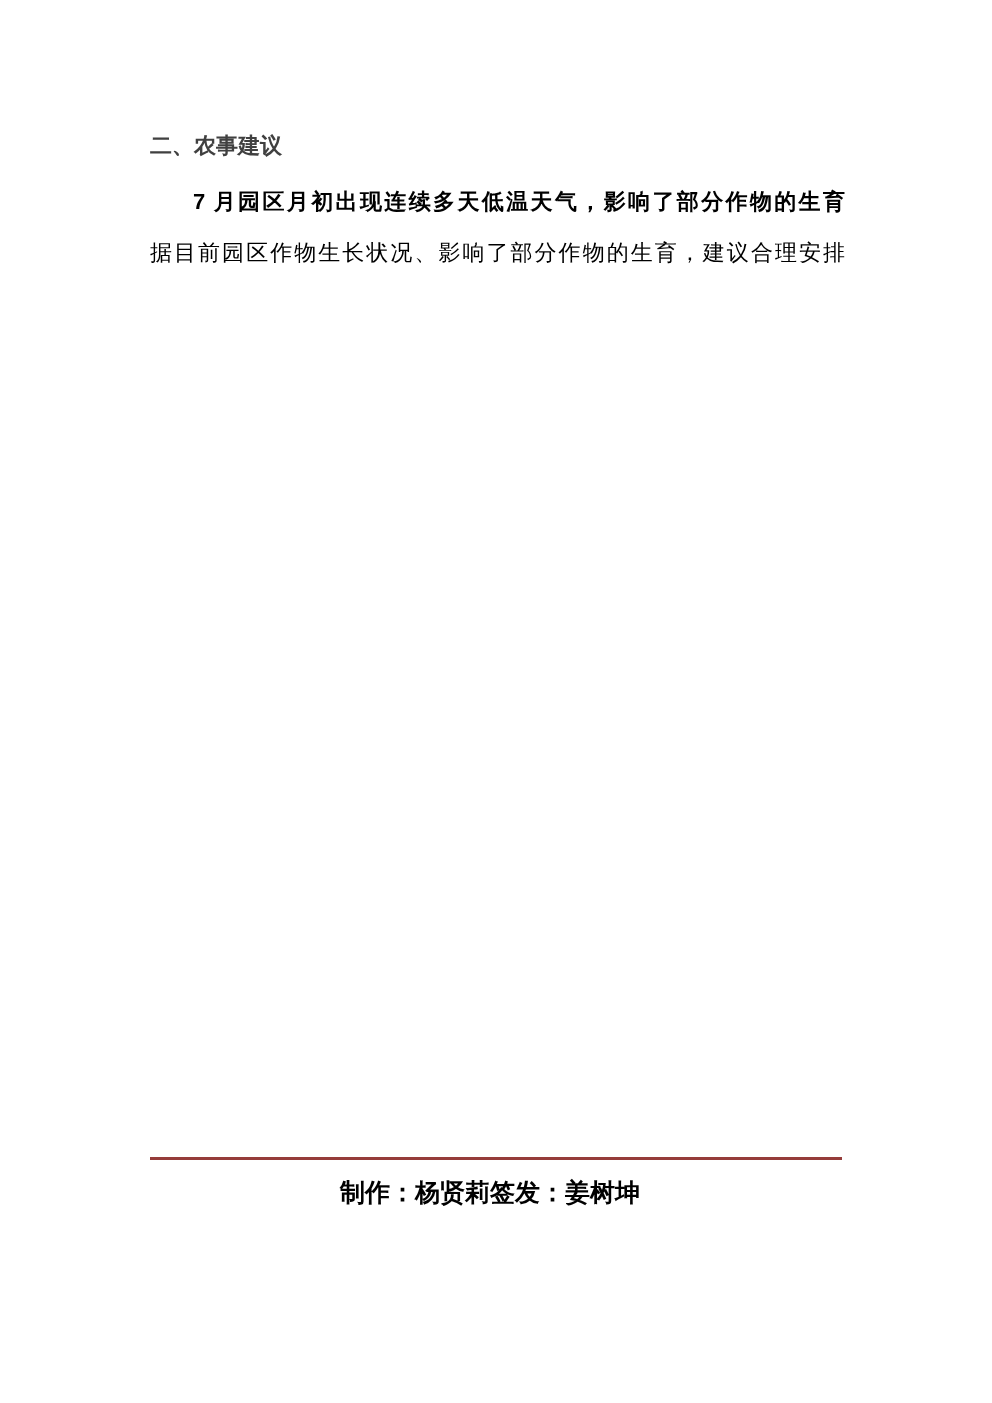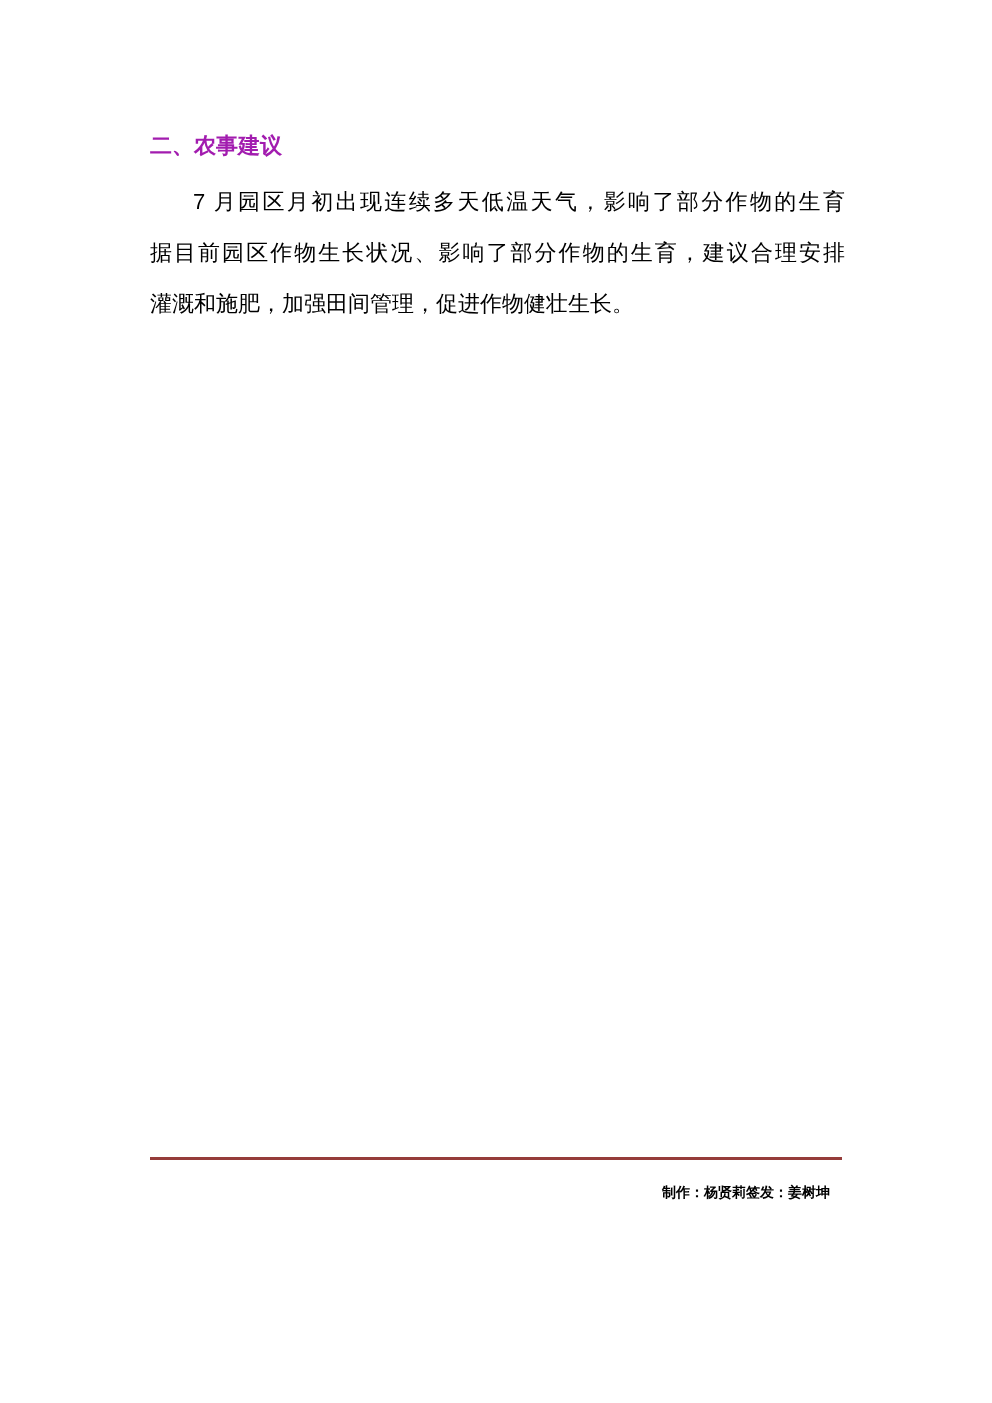--- a/index.html
+++ b/index.html
@@ -20,71 +20,71 @@
     position: absolute;
     left: 150px;
     top: 132px;
     width: 695px;
   }
   .heading {
     margin: 0 0 16px 0;
     font-size: 22px;
     font-weight: bold;
     line-height: 28px;
-    color: #a21caf;
+    color: #404040;
   }
   .para-line {
     margin: 0;
     font-size: 22px;
     line-height: 51px;
     color: #000000;
     white-space: normal;
   }
   .justified {
     text-align: justify;
     text-align-last: justify;
   }
   .first-indent {
     text-indent: 43px;
+    font-weight: bold;
   }
   .footer-divider {
     position: absolute;
     left: 150px;
     top: 1157px;
     width: 692px;
     height: 3px;
   }
   .footer-row {
     position: absolute;
     left: 150px;
     top: 1162px;
     width: 692px;
     box-sizing: border-box;
     padding-right: 12px;
     padding-top: 14px;
     display: flex;
-    justify-content: flex-end;
+    justify-content: center;
     align-items: baseline;
-    font-size: 14px;
+    font-size: 25px;
     font-weight: bold;
     line-height: 32px;
     color: #000000;
   }
 </style>
 </head>
 <body>
 
 <div class="page">
 
   <div class="content">
     <h2 class="heading">二、农事建议</h2>
 
     <p class="para-line first-indent justified">7 月园区月初出现连续多天低温天气，影响了部分作物的生育</p>
     <p class="para-line justified">据目前园区作物生长状况、影响了部分作物的生育，建议合理安排</p>
-    <p class="para-line">灌溉和施肥，加强田间管理，促进作物健壮生长。</p>
   </div>
 
   <div class="footer-divider" style="background-color: rgb(149, 60, 58);"></div>
 
   <div class="footer-row">
     <span>制作：杨贤莉</span>
     <span>签发：姜树坤</span>
   </div>
 
 </div>

